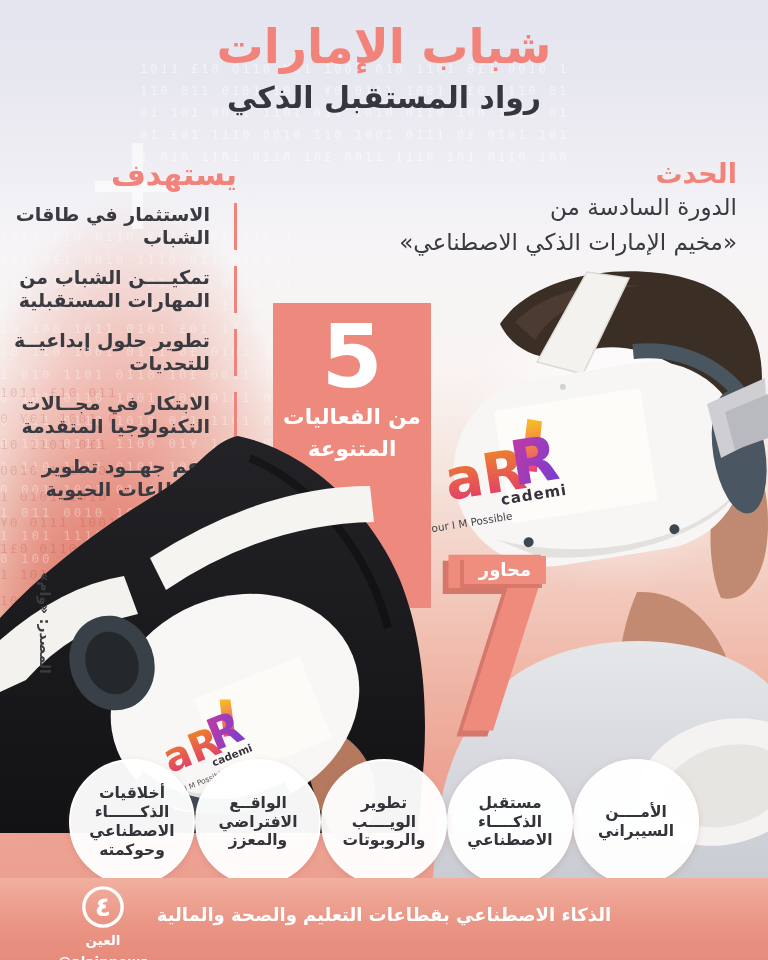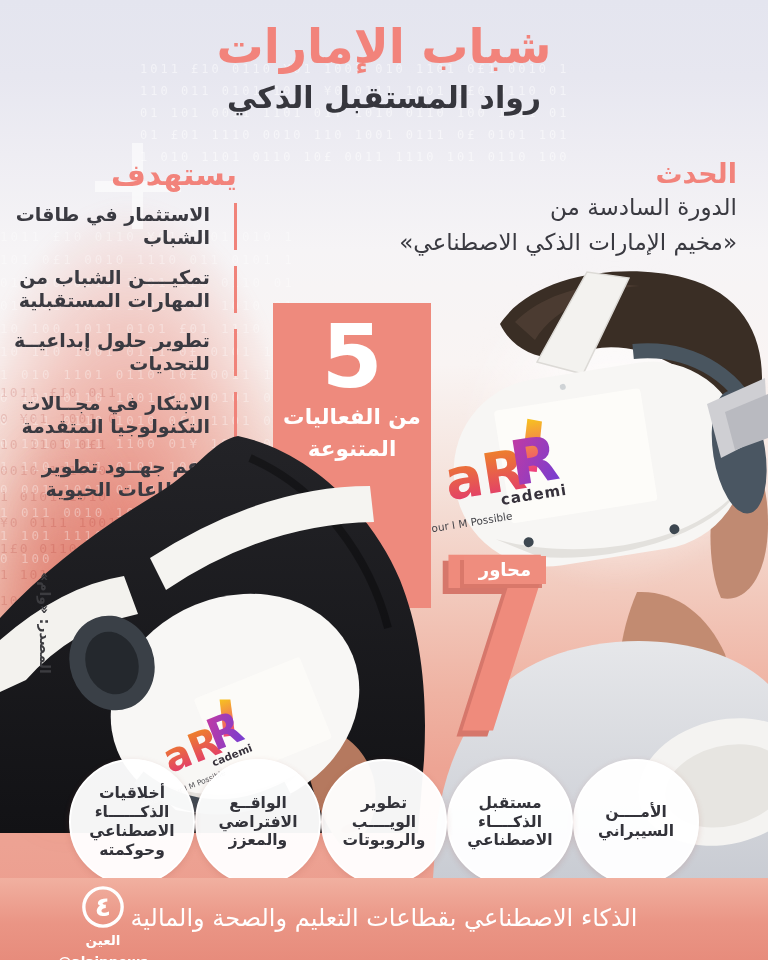--- a/index.html
+++ b/index.html
@@ -69,21 +69,21 @@
   .circles{left:0;top:759px;width:768px;display:flex;flex-direction:row;justify-content:center;
     gap:0;z-index:8;}
   .circle{width:126px;height:126px;border-radius:50%;background:rgba(255,255,255,.96);
     border:2px solid #fff;box-sizing:border-box;display:flex;align-items:center;justify-content:center;
     text-align:center;font-size:15.5px;font-weight:bold;color:#33333a;line-height:1.22;
     padding:8px;box-shadow:0 2px 6px rgba(160,70,60,.18);}
   
   .footer{left:0;top:878px;width:768px;height:82px;z-index:9;
     background:linear-gradient(180deg,#f1b0a0 0%, #ea9585 55%, #e78c7c 100%);}
   .footer-caption{position:absolute;left:0;right:0;top:26px;text-align:center;
-    font-size:24px;font-weight:normal;color:#fff;}
+    font-size:18px;font-weight:bold;color:#fff;}
   .brand{position:absolute;left:58px;top:6px;width:90px;display:flex;flex-direction:column;
     align-items:center;}
   .brand-row{display:flex;flex-direction:column;gap:6px;align-items:center;direction:ltr;margin-top:2px;}
   .brand-name{font-size:13.5px;font-weight:bold;color:#fff;}
   .brand-handle{font-size:13.5px;font-weight:bold;color:#fff;}
 </style>
 </head>
 <body>
 
 <div class="canvas">

